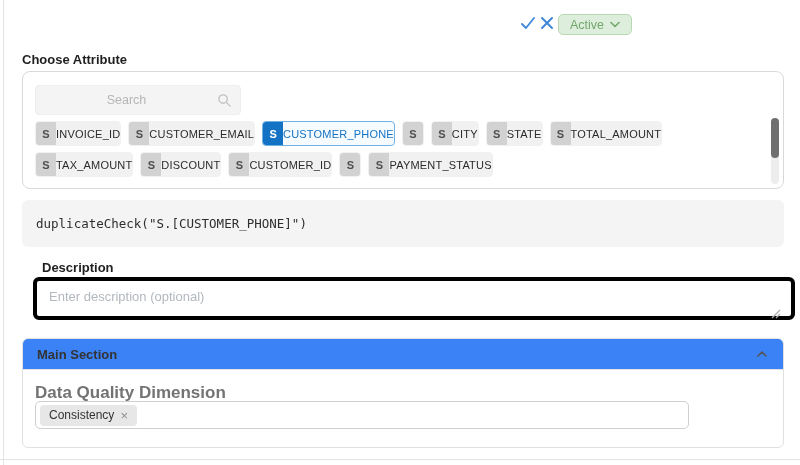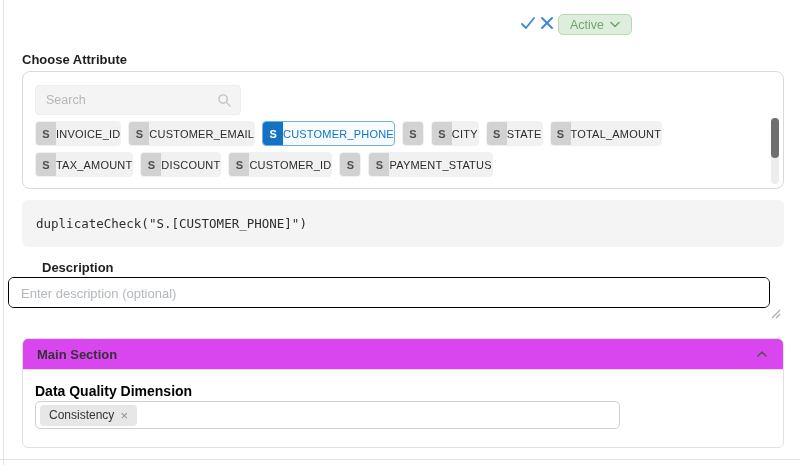--- a/index.html
+++ b/index.html
@@ -35,21 +35,21 @@
     position: absolute; left: 22px; top: 71px; width: 762px; height: 118px;
     border: 1px solid #d9d9d9; border-radius: 8px; background: #fff;
   }
   .search-wrap {
     position: absolute; left: 12px; top: 13px; width: 206px; height: 30px;
     background: #f4f4f4; border: 1px solid #eeeeee; border-radius: 4px;
     display: flex; align-items: center;
   }
   .search-input {
     flex: 1; border: none; background: transparent; outline: none;
-    font: 12.5px "Liberation Sans", sans-serif; color: #b91c1c; padding: 0 10px;
+    font: 12.5px "Liberation Sans", sans-serif; color: #b91c1c; padding: 0 10px; text-align: center;
   }
   .search-input::placeholder { color: #b6b6b6; }
   .search-icon { width: 15px; height: 15px; margin-right: 10px; flex: none; }
 
   .chip-list {
     position: absolute; left: 12px; top: 49px; width: 724px;
     display: flex; flex-wrap: wrap; gap: 6px 7px; align-content: flex-start;
   }
   .chip {
     display: inline-flex; align-items: stretch; height: 25px;
@@ -80,42 +80,42 @@
     background: #f4f4f4; border-radius: 6px; display: flex; align-items: center;
   }
   .expr-code {
     font-family: "DejaVu Sans Mono", monospace; font-size: 12.5px; color: #2e2e2e;
     padding: 0 14px; white-space: pre;
   }
 
   
   .lbl-desc { left: 22px; top: 260px; padding-left: 20px; }
   .desc-area {
-    position: absolute; left: 8px; top: 277px; width: 762px; height: 31px;
-    border: 1px solid #000000; border-radius: 6px; padding: 8px 12px;
+    position: absolute; left: 33px; top: 277px; width: 762px; height: 43px;
+    border: 4px solid #000000; border-radius: 6px; padding: 8px 12px;
     font: 13px "Liberation Sans", sans-serif; color: #444; resize: none; outline: none; background: #fff;
   }
   .desc-area::placeholder { color: #b2b8be; }
   .resize-grip { position: absolute; left: 770px; top: 308px; width: 11px; height: 11px; pointer-events: none; }
 
   
   .main-box {
     position: absolute; left: 22px; top: 338px; width: 762px; height: 110px;
     border: 1px solid #e0e0e0; border-radius: 6px; background: #fff; overflow: hidden;
   }
   .main-header {
-    height: 31px; background: #d946ef; border-bottom: 1px solid #e3e3e3;
+    height: 31px; background: #3b82f6; border-bottom: 1px solid #e3e3e3;
     display: flex; align-items: center; justify-content: space-between;
     padding: 0 14px; cursor: pointer;
   }
   .main-title { font-size: 13px; font-weight: 700; color: #333; }
   .chev-up { width: 14px; height: 14px; }
-  .dq-label { position: absolute; left: 12px; top: 44px; font-size: 14px; font-weight: 700; color: #000000; }
+  .dq-label { position: absolute; left: 12px; top: 44px; font-size: 17px; font-weight: 700; color: #737373; }
   .dq-input {
-    position: absolute; left: 12px; top: 62px; width: 585px; height: 28px;
+    position: absolute; left: 12px; top: 62px; width: 654px; height: 28px;
     border: 1px solid #cfcfcf; border-radius: 5px; background: #fff;
     display: flex; align-items: center; padding: 0 4px; cursor: text;
   }
   .dim-chip {
     display: inline-flex; align-items: center; gap: 6px; height: 21px;
     background: #e7e7e7; border-radius: 4px; padding: 0 9px;
     font-size: 12px; color: #333;
   }
   .dim-chip .rm { color: #8f8f8f; font-size: 13px; line-height: 1; cursor: pointer; }
 </style>

